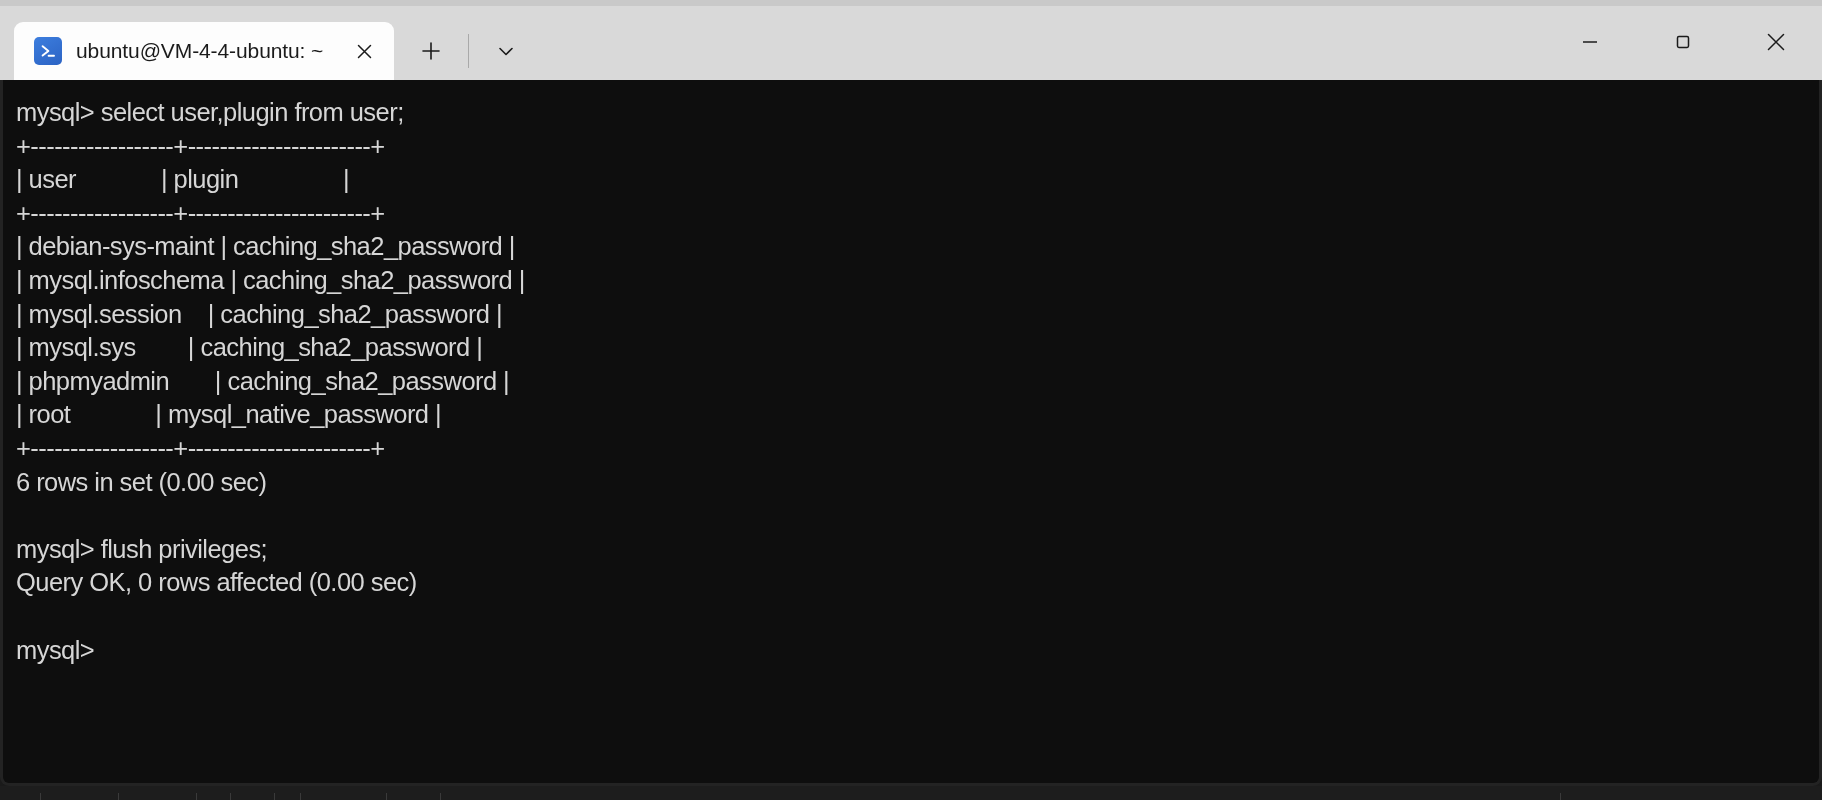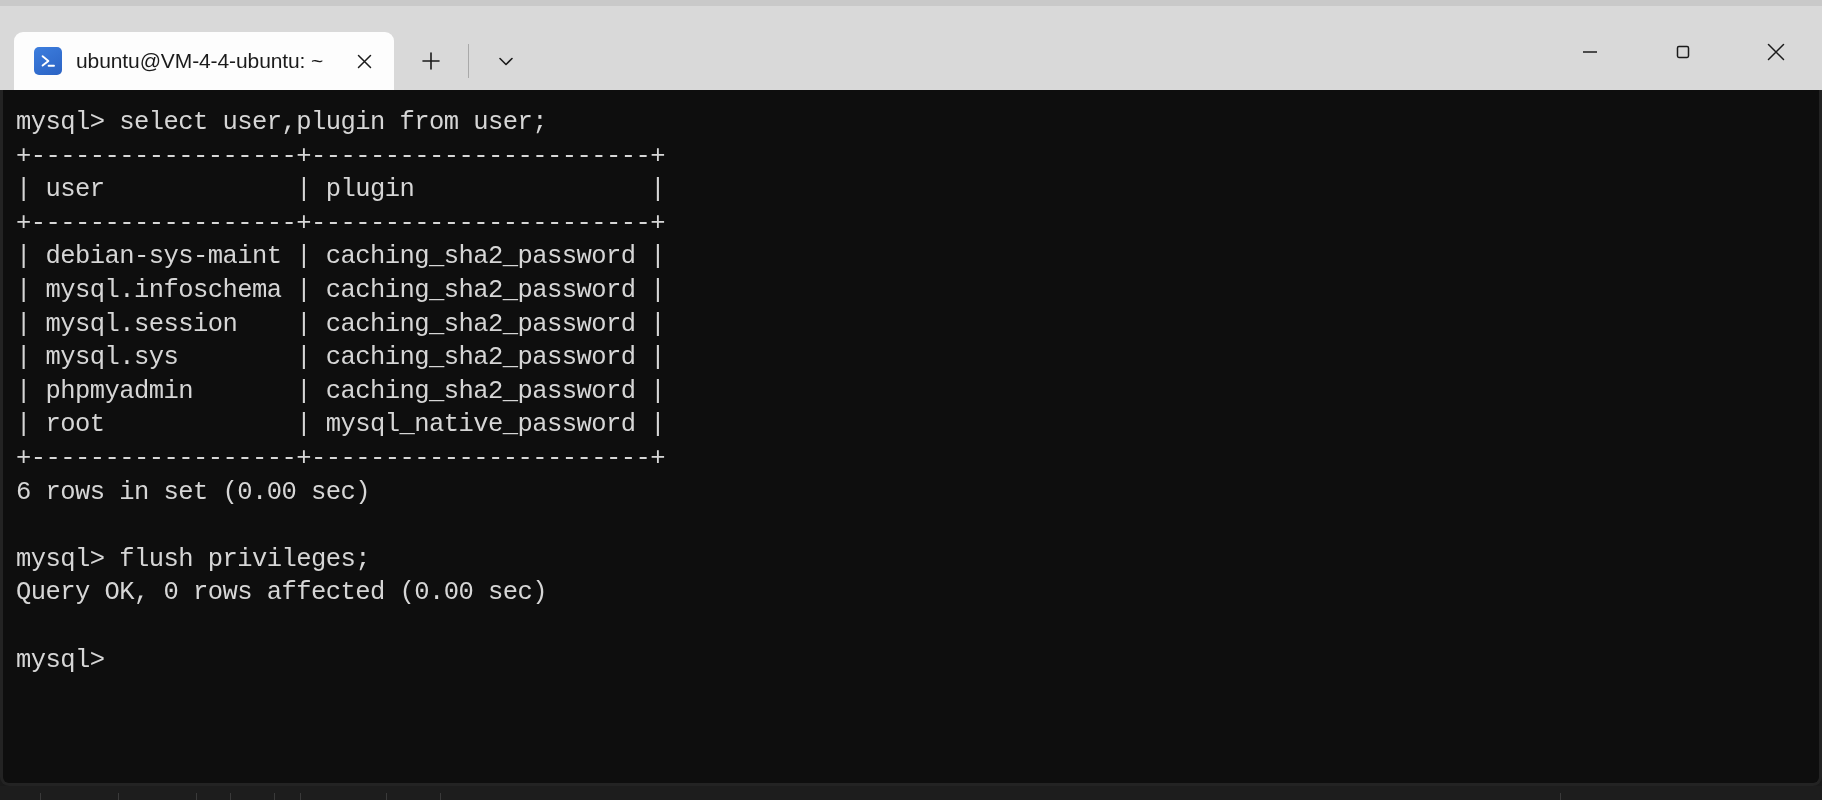--- a/index.html
+++ b/index.html
@@ -31,21 +31,21 @@
     left: 0;
     width: 1822px;
     height: 780px;
     display: flex;
     flex-direction: column;
     overflow: hidden;
   }
 
   
   .titlebar {
-    height: 84px;
+    height: 74px;
     background: #d9d9d9;
     display: flex;
     align-items: flex-end;
     flex: 0 0 auto;
     position: relative;
   }
 
   .tabstrip {
     display: flex;
     align-items: flex-end;
@@ -148,21 +148,21 @@
     border-right: 3px solid #232323;
     border-bottom: 3px solid #232323;
     border-radius: 0 0 9px 9px;
     padding: 16px 0 0 13px;
     box-sizing: border-box;
     overflow: hidden;
     position: relative;
   }
 
   .console {
-    font-family: Liberation Mono, monospace;
+    font-family: Liberation Sans, sans-serif;
     font-size: 25.5px;
     line-height: 33.6px;
     color: #d6d6d6;
     white-space: pre;
     letter-spacing: -0.55px;
     margin: 0;
   }
 
   
   .taskbar-sliver {

